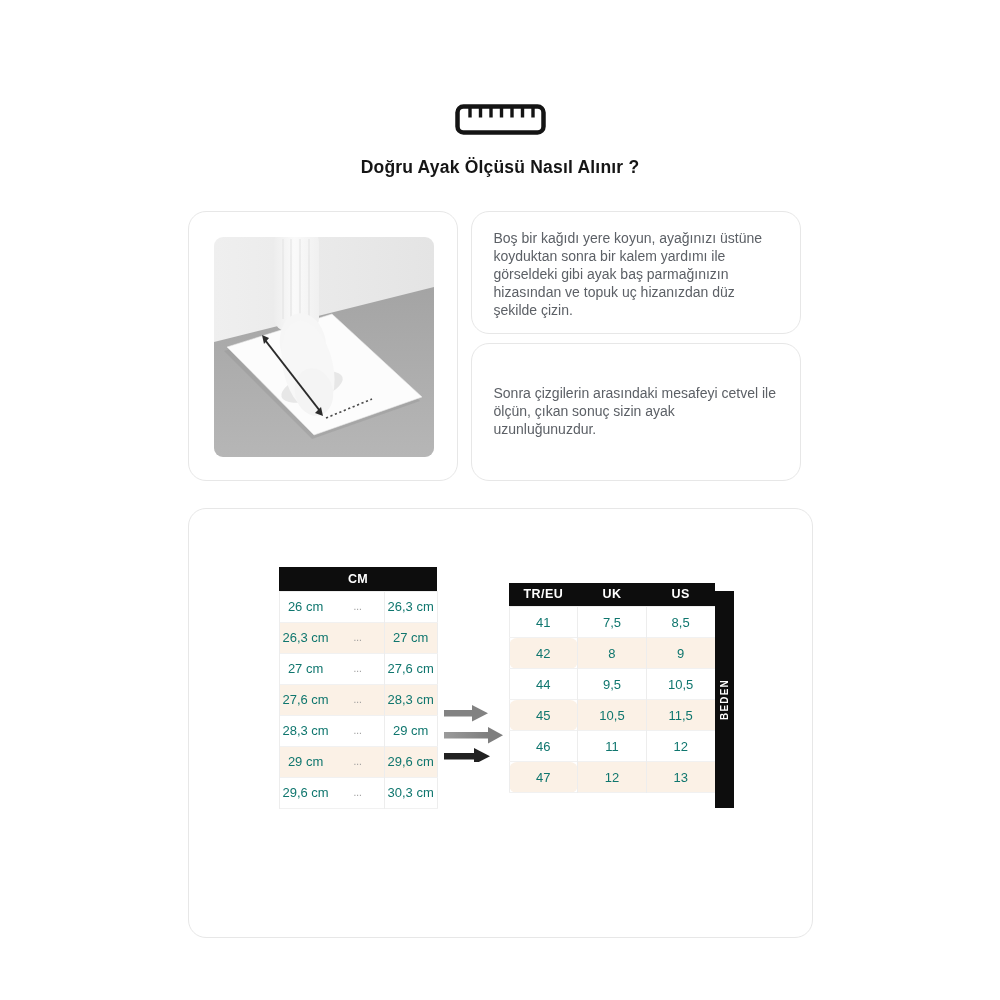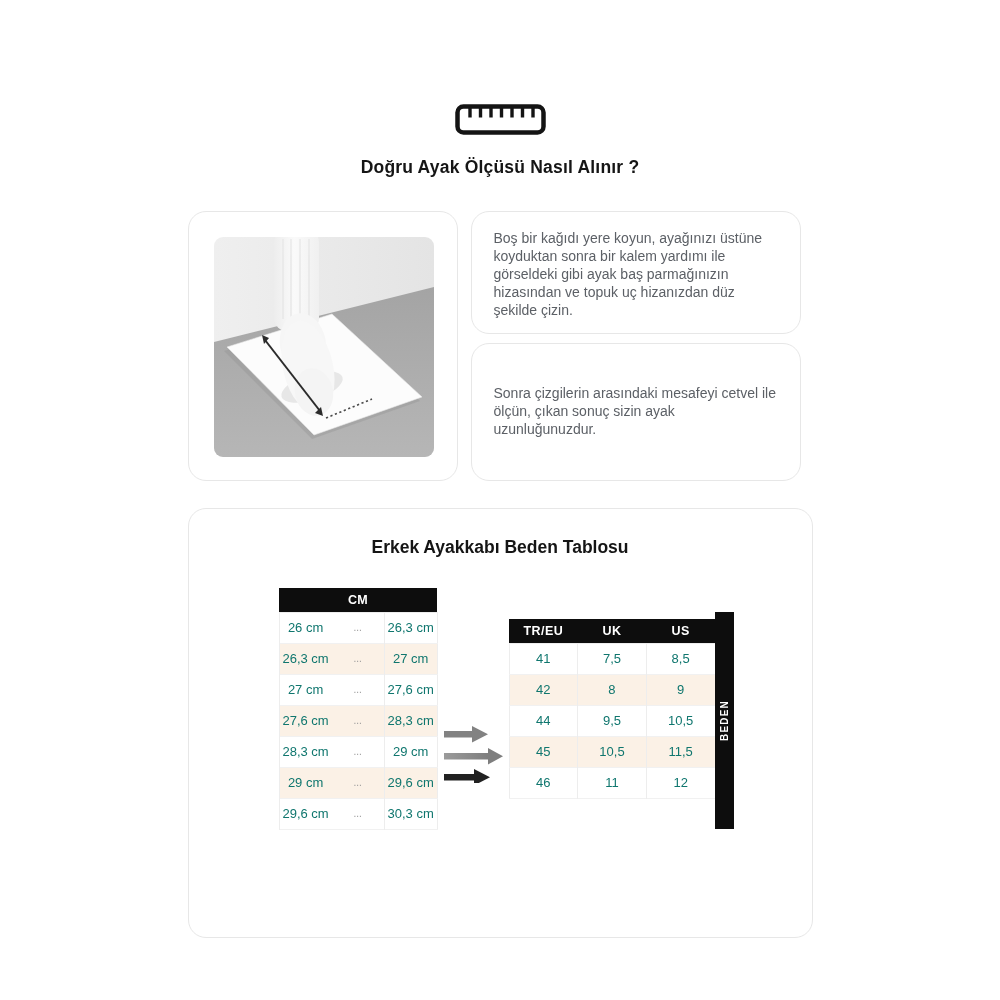--- a/index.html
+++ b/index.html
@@ -35,21 +35,21 @@
   tbody tr { background:#fff; border-bottom:1px solid #f1f1f1; }
   tbody tr:nth-child(even) { background:#fbf1e6; }
   .cm-table tbody tr td, .size-table tbody tr td { border-left:1px solid #ededed; }
   .cm-table td:first-child, .size-table td:first-child { border-left:1px solid #ededed; }
   .cm-table tbody, .size-table tbody { border:1px solid #ededed; }
   .cm-table td.dots { font-size:10px; color:#9a9a9a; width:18px; border-left:none; }
   .cm-table td.v-from, .cm-table td.v-to { width:70px; }
   .cm-table tbody td { border-left:none; }
   .cm-table tbody tr { border-left:1px solid #ededed; border-right:1px solid #ededed; }
   .size-table tbody td { border-left:1px solid #e9e9e9; }
-  .size-table tbody td:first-child { border-left:none; }
+  .size-table tbody td:first-child { border-left:none;border-radius:8px; }
   .size-table tbody tr { border-left:1px solid #ededed; border-right:1px solid #ededed; }
 
   .arrow-col { width:71px; display:flex; justify-content:center; margin-top:88px; flex:0 0 auto; }
 
   .beden-strip { width:19px; height:217px; background:#0d0d0d; margin-top:24px; margin-left:-1px;
                  display:flex; align-items:center; justify-content:center; flex:0 0 auto; }
   .beden-strip span { writing-mode:vertical-rl; transform:rotate(180deg); color:#ffffff;
                       font-size:10px; letter-spacing:1.2px; font-weight:bold; }
 </style>
 </head>
@@ -134,21 +134,20 @@
         <div class="card step-card step1">
           <p>Boş bir kağıdı yere koyun, ayağınızı üstüne koyduktan sonra bir kalem yardımı ile görseldeki gibi ayak baş parmağınızın hizasından ve topuk uç hizanızdan düz şekilde çizin.</p>
         </div>
         <div class="card step-card step2">
           <p>Sonra çizgilerin arasındaki mesafeyi cetvel ile ölçün, çıkan sonuç sizin ayak uzunluğunuzdur.</p>
         </div>
       </div>
     </div>
 
     <div class="card chart-card">
-      <h2 class="chart-title">Erkek Ayakkabı Beden Tablosu</h2>
 
       <div class="tables">
 
         <table class="cm-table">
           <thead>
             <tr>
                 <th colspan="3">CM</th>
               </tr>
           </thead>
           <tbody id="cm-body">
@@ -237,20 +236,25 @@
               <tr>
                 <td>45</td>
                 <td>10,5</td>
                 <td>11,5</td>
               </tr>
               <tr>
                 <td>46</td>
                 <td>11</td>
                 <td>12</td>
               </tr>
+              <tr>
+                <td>47</td>
+                <td>12</td>
+                <td>13</td>
+              </tr>
             </tbody>
         </table>
 
         <div class="beden-strip">
           <span>BEDEN</span>
         </div>
 
       </div>
     </div>
 

